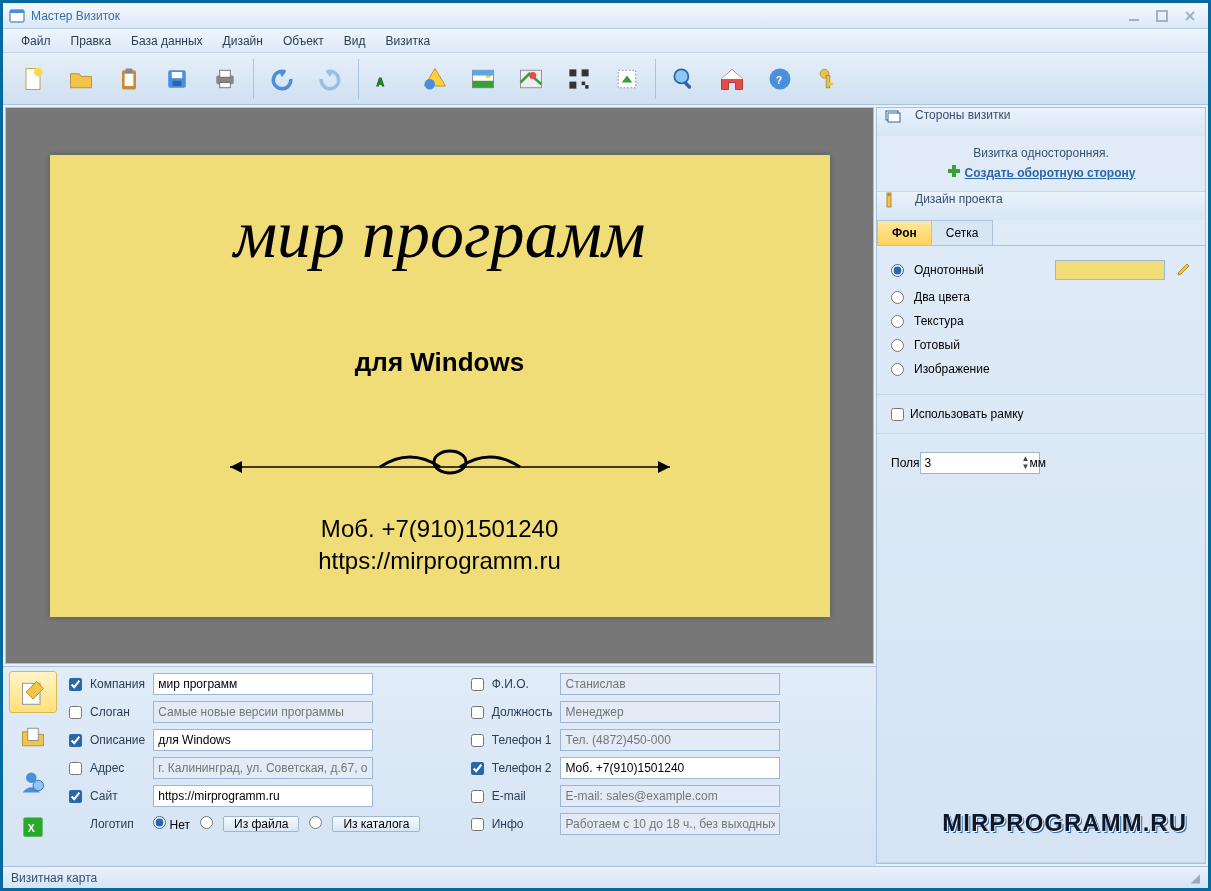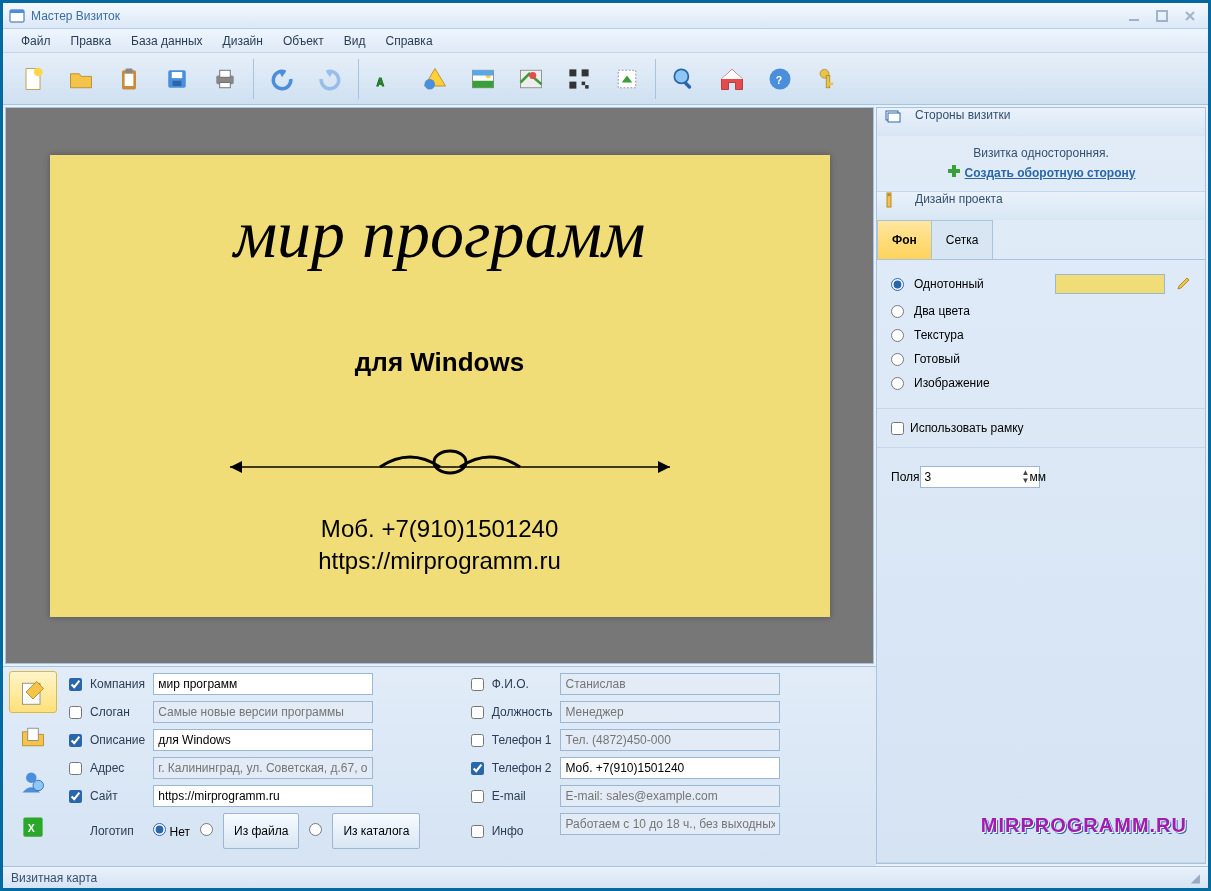--- a/index.html
+++ b/index.html
@@ -31,46 +31,46 @@
 .sidetabs { width: 60px; display: flex; flex-direction: column; align-items: center; padding: 4px; gap: 3px; }
 .sidetab { width: 48px; height: 42px; display: flex; align-items: center; justify-content: center; border: 1px solid transparent; border-radius: 3px; cursor: pointer; }
 .sidetab.sel { background: linear-gradient(#fff5c9,#ffe17a); border: 1px solid #d8b94a; }
 .sidetab svg { width: 28px; height: 28px; }
 .props { flex: 1; padding: 6px; display: grid; grid-template-columns: auto auto 1fr auto auto 1fr; gap: 6px 8px; align-content: start; }
 .props .chk { display: flex; align-items: center; gap: 4px; }
 .props .lbl { color: #2b3d55; white-space: nowrap; display: flex; align-items: center; }
 .props input[type=text] { height: 22px; border: 1px solid #9db6d3; background: #fff; padding: 0 4px; font-size: 12px; width: 220px; }
 .props input[type=text]:disabled { background: #e3ecf6; color: #748199; }
 .logocell { display: flex; align-items: center; gap: 10px; }
-.logocell button { height: 36px; padding: 0 10px; background: linear-gradient(#f7fbff,#d8e6f4); border: 1px solid #9db6d3; border-radius: 2px; cursor: pointer; }
+.logocell button { height: 16px; padding: 0 10px; background: linear-gradient(#f7fbff,#d8e6f4); border: 1px solid #9db6d3; border-radius: 2px; cursor: pointer; }
 .rightpane { width: 330px; margin: 2px 2px 2px 0; display: flex; flex-direction: column; background: linear-gradient(#e1ecf8,#d5e3f3); border: 1px solid #a9c2de; }
 .rp-sec { border-bottom: 1px solid #c5d6eb; }
 .rp-head { height: 28px; display: flex; align-items: flex-start; gap: 14px; padding: 0 8px; background: linear-gradient(#eaf2fb,#d8e6f4); font-weight: normal; color: #35506e; }
 .rp-head svg { width: 16px; height: 16px; }
 .rp-body { padding: 10px 14px; }
 .sides-info { text-align: center; color: #35506e; }
 .sides-link { display: flex; align-items:center; justify-content:center; gap:4px; margin-top: 4px; }
 .sides-link a { color: #2a66aa; font-weight: bold; text-decoration: underline; cursor: pointer; }
 .designtabs { display: flex; border-bottom: 1px solid #a9c2de; }
-.dtab { padding: 12px 14px; border: 1px solid #a9c2de; border-bottom: none; background: #d8e6f4; margin-right: -1px; cursor: pointer; }
+.dtab { padding: 5px 14px; border: 1px solid #a9c2de; border-bottom: none; background: #d8e6f4; margin-right: -1px; cursor: pointer; }
 .dtab.sel { background: linear-gradient(#ffe7a0,#ffd25a); font-weight: bold; }
 .bg-opts { padding: 14px; display: flex; flex-direction: column; gap: 10px; }
 .bg-row { display: flex; align-items: center; gap: 10px; }
 .swatch { width: 110px; height: 20px; border: 1px solid #9db6d3; background: #f1dd78; }
 .picker { width:16px; height:16px; cursor:pointer;}
 hr.sep2 { border:none; border-top:1px solid #c5d6eb; margin: 4px 0; }
 .chkrow { display:flex; align-items:center; gap:6px; padding: 8px 14px; }
 .margins { display:flex; align-items:center; gap:0; padding: 14px; }
 .margins input { width:120px; height:22px; border:1px solid #9db6d3; padding: 0 4px; }
 .spinwrap { display:flex; align-items:center; }
 .spinwrap .arrows { display:flex; flex-direction:column; margin-left:-18px; }
 .spinwrap .arrows span { font-size: 8px; line-height: 8px; cursor:pointer; color:#444; }
 .statusbar { height: 22px; background: linear-gradient(#eaf2fb,#d5e3f3); border-top: 1px solid #a9c2de; display:flex; align-items:center; padding: 0 8px; color:#35506e; }
 .statusbar .grip { margin-left:auto; opacity:.4; }
-.watermark { position:absolute; right: 24px; bottom: 54px; font-family: Impact, "Arial Black", sans-serif; font-size: 20px; color: #a21caf; letter-spacing: 1px; text-shadow: 1px 1px 0 #fff, 2px 2px 0 #2a66aa; font-weight:bold; }
+.watermark { position:absolute; right: 24px; bottom: 54px; font-family: Impact, "Arial Black", sans-serif; font-size: 24px; color: #0f172a; letter-spacing: 1px; text-shadow: 1px 1px 0 #fff, 2px 2px 0 #2a66aa; font-weight:bold; }
 input[type=checkbox], input[type=radio] { accent-color: #2a66aa; }
 </style>
 </head>
 <body>
 
 <div class="window">
 
   <div class="titlebar">
     <span class="icon">
       <svg viewBox="0 0 16 16">
@@ -98,21 +98,21 @@
     </div>
   </div>
 
   <div class="menubar">
     <span class="mitem">Файл</span>
     <span class="mitem">Правка</span>
     <span class="mitem">База данных</span>
     <span class="mitem">Дизайн</span>
     <span class="mitem">Объект</span>
     <span class="mitem">Вид</span>
-    <span class="mitem">Справка</span>
+    <span class="mitem">Визитка</span>
   </div>
 
   <div class="toolbar">
     <span class="tbtn">
         <svg viewBox="0 0 32 32">
           <path d="M8 4 h12 l4 4 v20 h-16 z" fill="#fff" stroke="#b59b3a"></path>
           <circle cx="22" cy="8" r="5" fill="#ffd54a"></circle>
         </svg>
       </span>
     <span class="tbtn">

